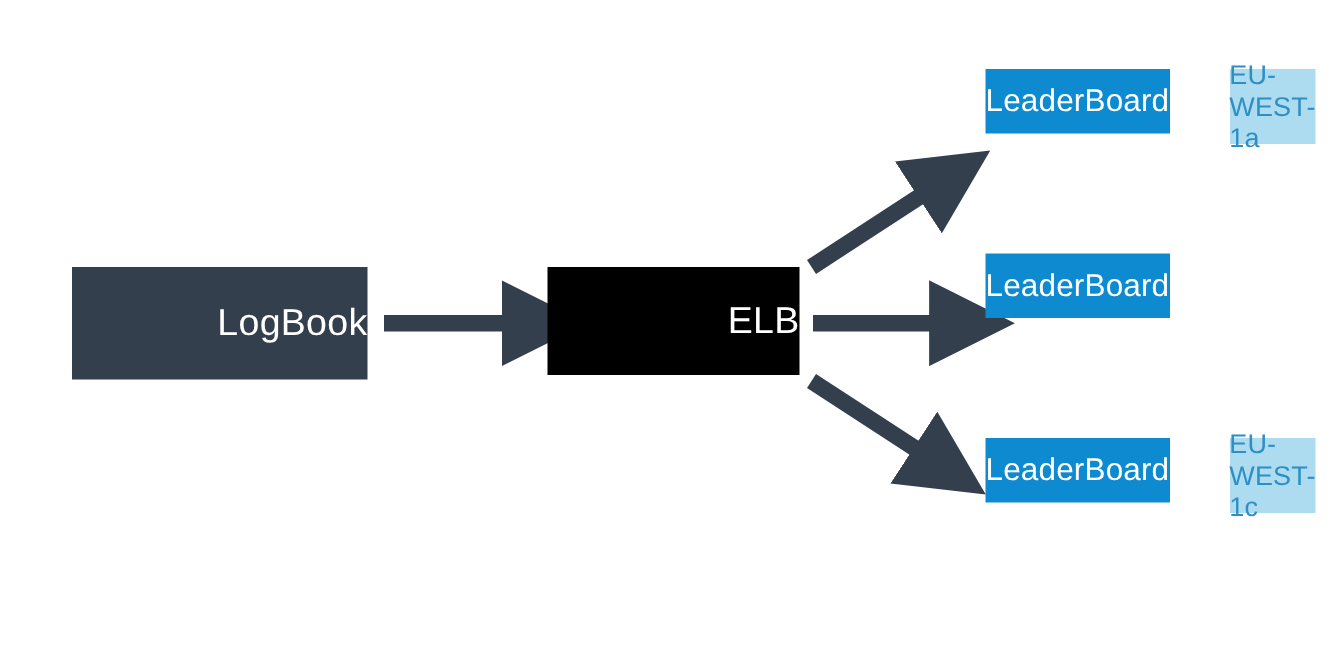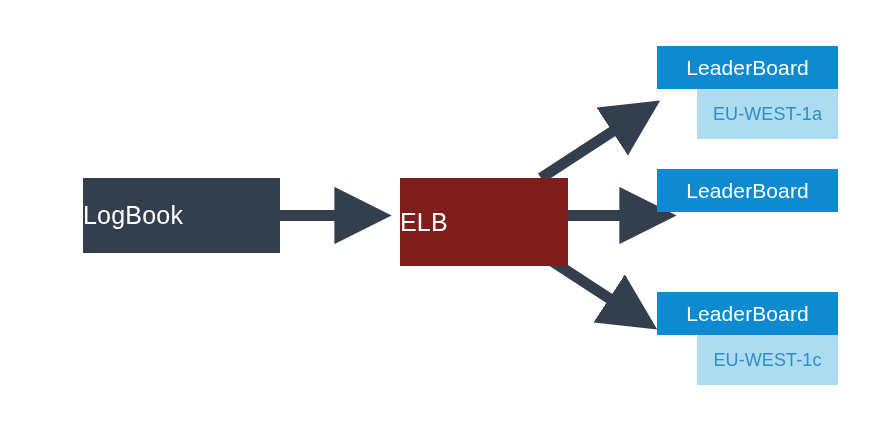--- a/index.html
+++ b/index.html
@@ -15,22 +15,21 @@
     width: 887px;
     height: 432px;
     background: #ffffff;
     overflow: hidden;
   }
   .node {
     position: absolute;
     box-sizing: border-box;
     display: flex;
     align-items: center;
-    justify-content: flex-start;
-    margin-left: 35px;
+    justify-content: flex-end;
   }
 
   
   #node-logbook {
     left: 48px;
     top: 178px;
     width: 197px;
     height: 75px;
     background: #333f4d;
   }
@@ -39,36 +38,36 @@
     font-size: 25px;
     font-weight: 400;
     letter-spacing: 0.2px;
   }
 
   
   #node-elb {
     left: 365px;
     top: 178px;
     width: 168px;
-    height: 88px;
-    background: #7f1d1d;
+    height: 72px;
+    background: #000000;
   }
   #node-elb .node-label {
     color: #ffffff;
     font-size: 25px;
     font-weight: 400;
     letter-spacing: 0.2px;
   }
 
   
   .card {
     position: absolute;
     width: 181px;
     display: flex;
-    flex-direction: column;
+    flex-direction: row;
   }
   .card-header {
     height: 43px;
     background: #0e8bd0;
     display: flex;
     align-items: center;
     justify-content: center;
     color: #ffffff;
     font-size: 21px;
     font-weight: 400;

